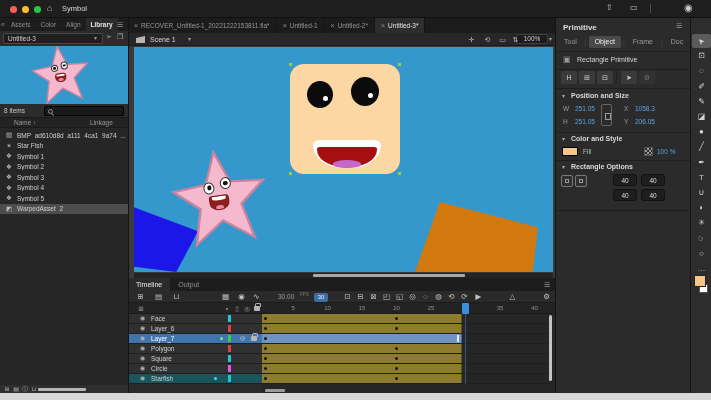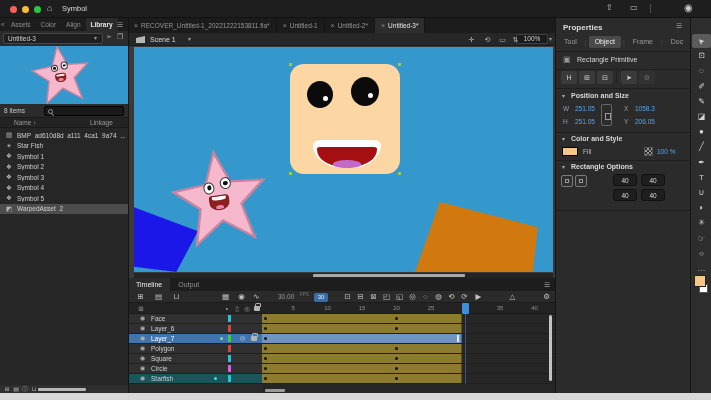--- a/index.html
+++ b/index.html
@@ -337,21 +337,21 @@
           <div style="position: absolute; left: 133.1px; top: 3px; width: 3px; height: 3px; border-radius: 50%; background: rgb(20, 20, 20);"></div>
         </div>
       </div>
       <div style="position: absolute; left: 334.1px; top: 25px; width: 7px; height: 11px; background: rgb(62, 142, 222); border-radius: 1px;"></div>
       <div style="position: absolute; left: 337.1px; top: 36px; width: 1px; height: 70px; background: rgba(100, 160, 230, 0.4);"></div>
       <div style="position: absolute; left: 421px; top: 37px; width: 3px; height: 66px; background: rgb(196, 196, 196); border-radius: 2px;"></div>
       <div style="position: absolute; left: 137px; top: 111px; width: 20px; height: 3px; background: rgb(154, 154, 154); border-radius: 1px;"></div>
     </div>
 
   <div class="abs" id="props" style="left:555px;top:18px;width:135px;height:375px;background:#2b2b2b;border-left:1px solid #141414">
-    <div class="abs" style="left:7px;top:5px;font-size:8px;font-weight:bold;color:#dcdcdc">Properties</div>
+    <div class="abs" style="left:7px;top:5px;font-size:8px;font-weight:bold;color:#dcdcdc">Primitive</div>
     <div class="abs" style="left:120px;top:4px;font-size:7px;color:#9a9a9a">☰</div>
     <div class="abs" id="prop-tabs" style="left:2px;top:17px;width:131px;height:14px;display:flex;align-items:center;gap:2px">
         <div style="padding: 0px 6px; font-size: 7px; line-height: 12px; color: rgb(154, 154, 154);">Tool</div>
         <div style="color: rgb(74, 74, 74); font-size: 7px; line-height: 13px;">|</div>
         <div style="padding: 0px 6px; font-size: 7px; line-height: 12px; background: rgb(74, 74, 74); border-radius: 2px; color: rgb(240, 240, 240);">Object</div>
         <div style="color: rgb(74, 74, 74); font-size: 7px; line-height: 13px;">|</div>
         <div style="padding: 0px 6px; font-size: 7px; line-height: 12px; color: rgb(154, 154, 154);">Frame</div>
         <div style="color: rgb(74, 74, 74); font-size: 7px; line-height: 13px;">|</div>
         <div style="padding: 0px 6px; font-size: 7px; line-height: 12px; color: rgb(154, 154, 154);">Doc</div>
       </div>

